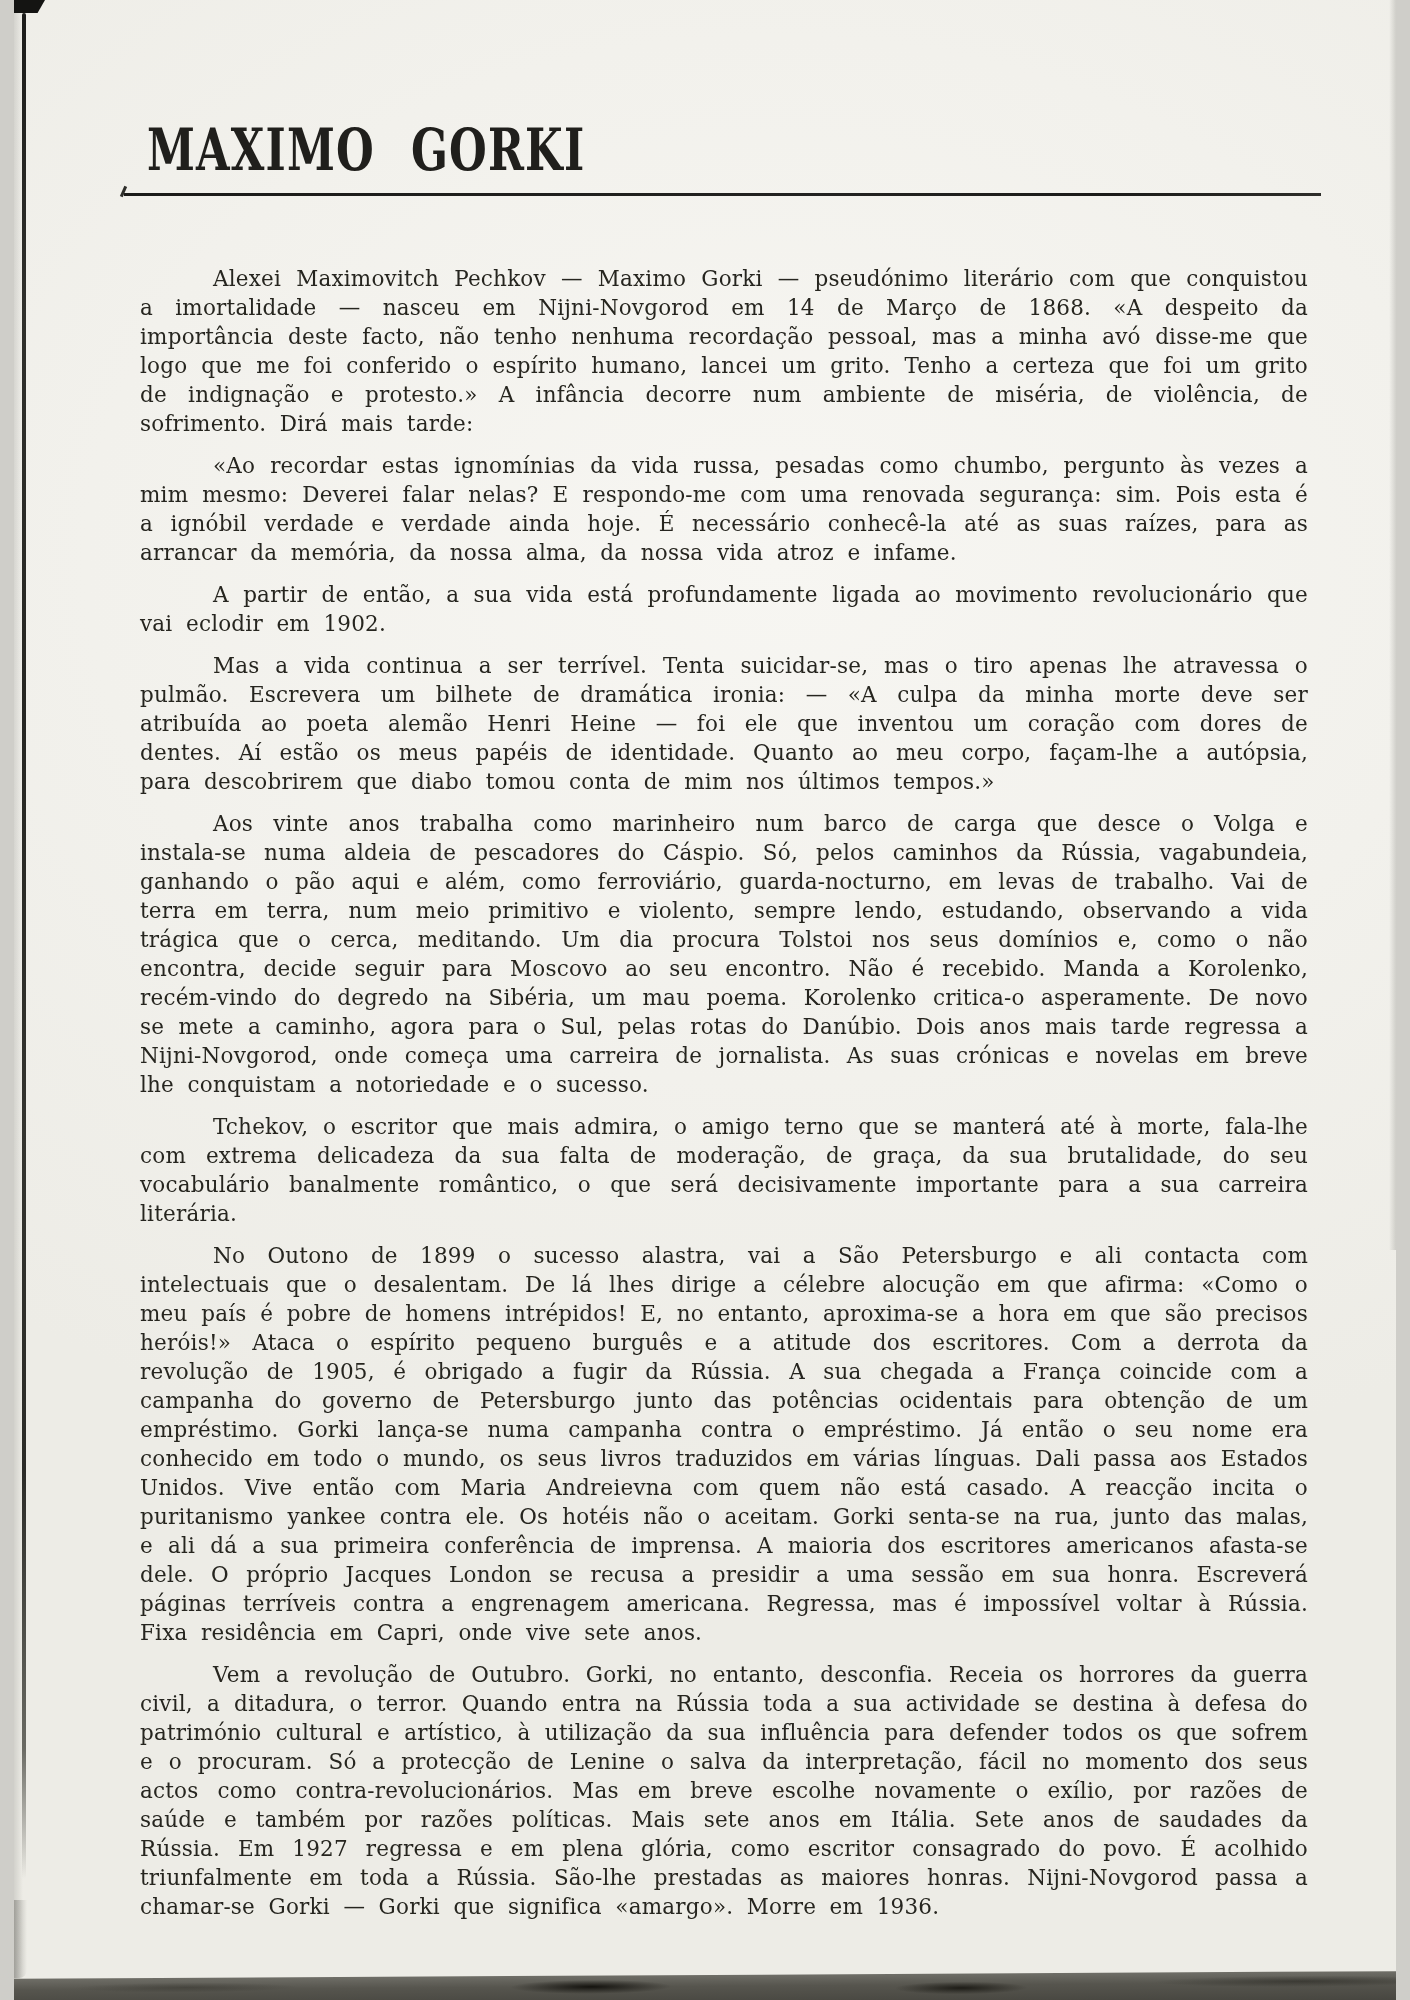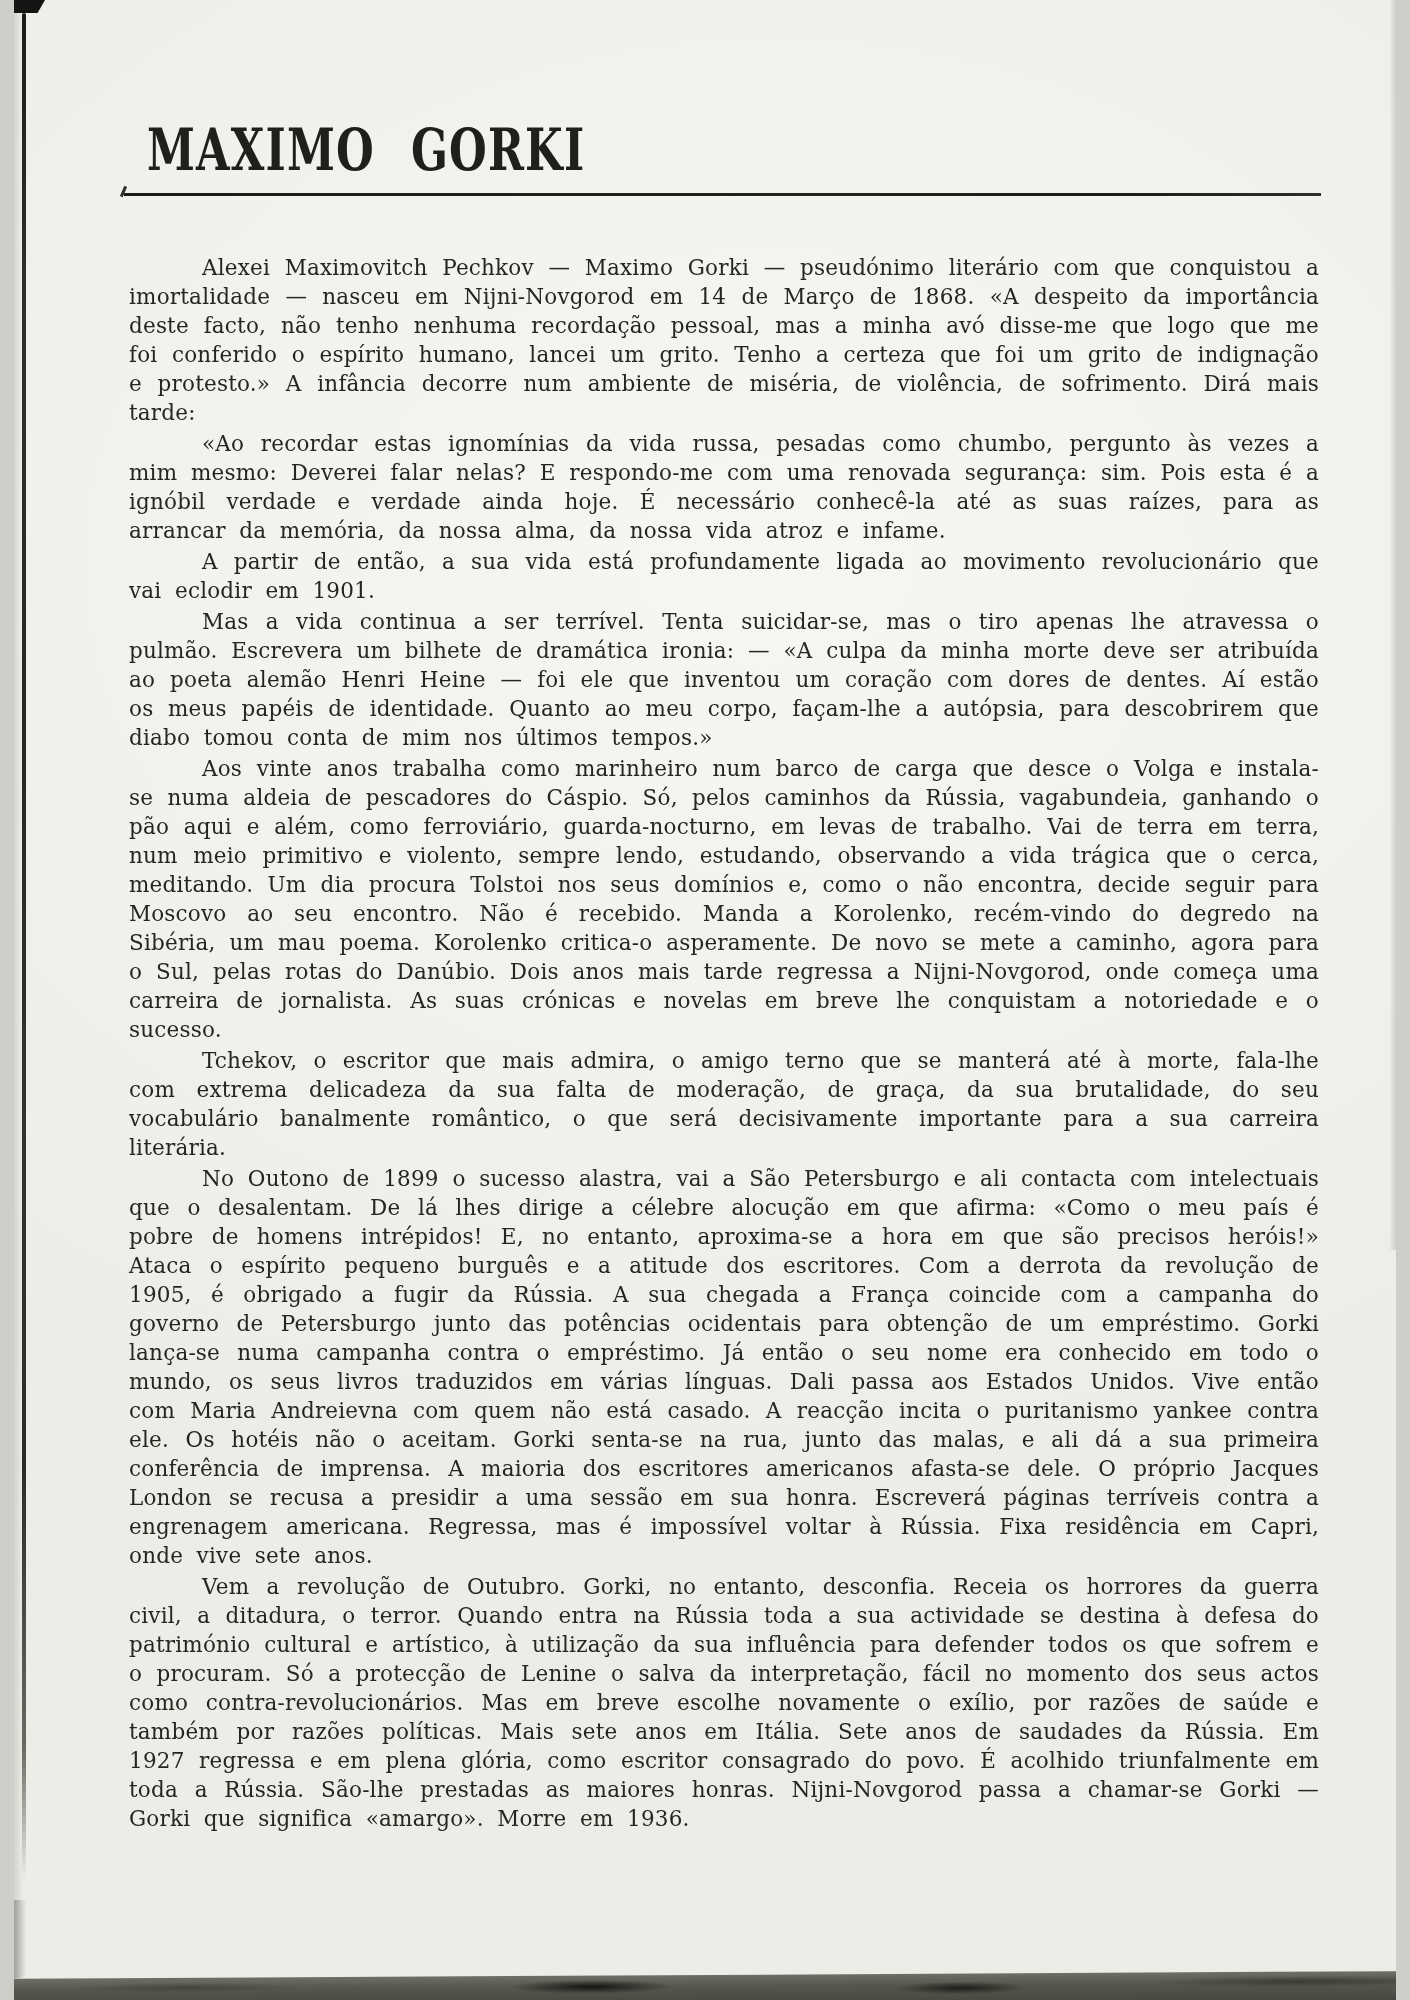--- a/index.html
+++ b/index.html
@@ -33,21 +33,21 @@
     background:#2e2e2a;transform:rotate(24deg);
   }
 
   
   .body-text{
     position:absolute;left:113px;top:251px;width:1194px;
     text-align:justify;
     font-size:21.5px;line-height:29px;
     word-spacing:6.5px;letter-spacing:0.2px;
   }
-  .body-text p{margin:2px;text-indent:73px;}
+  .body-text p{margin:13px;text-indent:73px;}
 
   
   .left-shade{
     position:absolute;left:0;top:0;width:9px;height:100%;
     background:linear-gradient(to right, rgba(90,90,85,0.18), rgba(90,90,85,0));
   }
   .edge-left{
     position:absolute;left:8px;top:13px;width:4px;height:1866px;border-radius:2px;
     background:linear-gradient(to bottom,
       #1c1c1a 0%, #30302c 16%, #262622 38%, #34342f 60%,
@@ -85,21 +85,21 @@
   <div class="left-shade"></div>
   <div class="corner-tl"></div>
   <div class="edge-left"></div>
 
   <h1 class="title">MAXIMO GORKI</h1>
   <div class="rule"></div>
 
   <div class="body-text">
     <p>Alexei Maximovitch Pechkov — Maximo Gorki — pseudónimo literário com que conquistou a imortalidade — nasceu em Nijni-Novgorod em 14 de Março de 1868. «A despeito da importância deste facto, não tenho nenhuma recordação pessoal, mas a minha avó disse-me que logo que me foi conferido o espírito humano, lancei um grito. Tenho a certeza que foi um grito de indignação e protesto.» A infância decorre num ambiente de miséria, de violência, de sofrimento. Dirá mais tarde:</p>
     <p>«Ao recordar estas ignomínias da vida russa, pesadas como chumbo, pergunto às vezes a mim mesmo: Deverei falar nelas? E respondo-me com uma renovada segurança: sim. Pois esta é a ignóbil verdade e verdade ainda hoje. É necessário conhecê-la até as suas raízes, para as arrancar da memória, da nossa alma, da nossa vida atroz e infame.</p>
-    <p>A partir de então, a sua vida está profundamente ligada ao movimento revolucionário que vai eclodir em 1901.</p>
+    <p>A partir de então, a sua vida está profundamente ligada ao movimento revolucionário que vai eclodir em 1902.</p>
     <p>Mas a vida continua a ser terrível. Tenta suicidar-se, mas o tiro apenas lhe atravessa o pulmão. Escrevera um bilhete de dramática ironia: — «A culpa da minha morte deve ser atribuída ao poeta alemão Henri Heine — foi ele que inventou um coração com dores de dentes. Aí estão os meus papéis de identidade. Quanto ao meu corpo, façam-lhe a autópsia, para descobrirem que diabo tomou conta de mim nos últimos tempos.»</p>
     <p>Aos vinte anos trabalha como marinheiro num barco de carga que desce o Volga e instala-se numa aldeia de pescadores do Cáspio. Só, pelos caminhos da Rússia, vagabundeia, ganhando o pão aqui e além, como ferroviário, guarda-nocturno, em levas de trabalho. Vai de terra em terra, num meio primitivo e violento, sempre lendo, estudando, observando a vida trágica que o cerca, meditando. Um dia procura Tolstoi nos seus domínios e, como o não encontra, decide seguir para Moscovo ao seu encontro. Não é recebido. Manda a Korolenko, recém-vindo do degredo na Sibéria, um mau poema. Korolenko critica-o asperamente. De novo se mete a caminho, agora para o Sul, pelas rotas do Danúbio. Dois anos mais tarde regressa a Nijni-Novgorod, onde começa uma carreira de jornalista. As suas crónicas e novelas em breve lhe conquistam a notoriedade e o sucesso.</p>
     <p>Tchekov, o escritor que mais admira, o amigo terno que se manterá até à morte, fala-lhe com extrema delicadeza da sua falta de moderação, de graça, da sua brutalidade, do seu vocabulário banalmente romântico, o que será decisivamente importante para a sua carreira literária.</p>
     <p>No Outono de 1899 o sucesso alastra, vai a São Petersburgo e ali contacta com intelectuais que o desalentam. De lá lhes dirige a célebre alocução em que afirma: «Como o meu país é pobre de homens intrépidos! E, no entanto, aproxima-se a hora em que são precisos heróis!» Ataca o espírito pequeno burguês e a atitude dos escritores. Com a derrota da revolução de 1905, é obrigado a fugir da Rússia. A sua chegada a França coincide com a campanha do governo de Petersburgo junto das potências ocidentais para obtenção de um empréstimo. Gorki lança-se numa campanha contra o empréstimo. Já então o seu nome era conhecido em todo o mundo, os seus livros traduzidos em várias línguas. Dali passa aos Estados Unidos. Vive então com Maria Andreievna com quem não está casado. A reacção incita o puritanismo yankee contra ele. Os hotéis não o aceitam. Gorki senta-se na rua, junto das malas, e ali dá a sua primeira conferência de imprensa. A maioria dos escritores americanos afasta-se dele. O próprio Jacques London se recusa a presidir a uma sessão em sua honra. Escreverá páginas terríveis contra a engrenagem americana. Regressa, mas é impossível voltar à Rússia. Fixa residência em Capri, onde vive sete anos.</p>
     <p>Vem a revolução de Outubro. Gorki, no entanto, desconfia. Receia os horrores da guerra civil, a ditadura, o terror. Quando entra na Rússia toda a sua actividade se destina à defesa do património cultural e artístico, à utilização da sua influência para defender todos os que sofrem e o procuram. Só a protecção de Lenine o salva da interpretação, fácil no momento dos seus actos como contra-revolucionários. Mas em breve escolhe novamente o exílio, por razões de saúde e também por razões políticas. Mais sete anos em Itália. Sete anos de saudades da Rússia. Em 1927 regressa e em plena glória, como escritor consagrado do povo. É acolhido triunfalmente em toda a Rússia. São-lhe prestadas as maiores honras. Nijni-Novgorod passa a chamar-se Gorki — Gorki que significa «amargo». Morre em 1936.</p>
   </div>
 
   <div class="corner-bl"></div>
   <div class="edge-right"></div>
   <div class="edge-bottom"></div>

